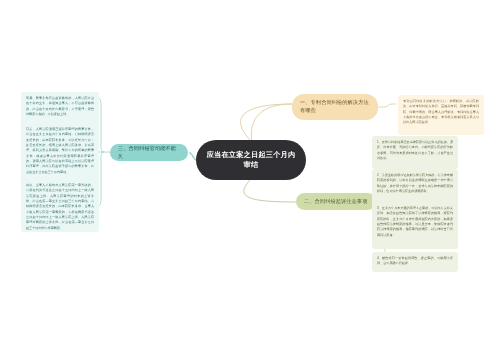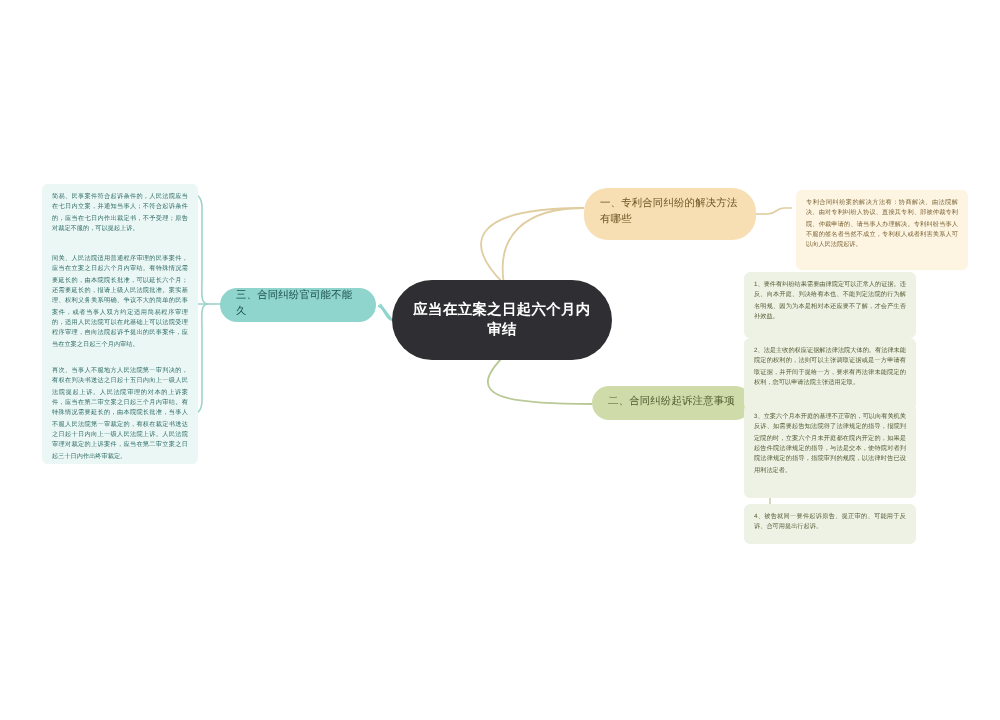--- a/index.html
+++ b/index.html
@@ -108,21 +108,21 @@
 
     <path d="M 378 107 L 384 107" fill="none" stroke="#e0cda0" stroke-width="0.8"></path>
     <path d="M 384 107 C 388 107 388 104 392 104 L 396 104" fill="none" stroke="#e0cda0" stroke-width="0.8"></path>
 
     <path d="M 376 202 L 381 202" fill="none" stroke="#c8cfae" stroke-width="0.8"></path>
     <path d="M 381 202 C 385 202 385 194 385 186 L 385 150 C 385 144 383 142 380 142" fill="none" stroke="#c8cfae" stroke-width="0.8"></path>
     <path d="M 381 202 C 385 202 385 210 385 218 L 385 256 C 385 261 383 263 380 263" fill="none" stroke="#c8cfae" stroke-width="0.8"></path>
     <path d="M 381 202 L 378 202" fill="none" stroke="#c8cfae" stroke-width="0.8"></path>
   </svg>
 
-  <div class="root-node">应当在立案之日起六个月内审结</div>
+  <div class="root-node">应当在立案之日起三个月内审结</div>
 
   <div class="branch branch-1">一、专利合同纠纷的解决方法有哪些</div>
 
   <div class="branch branch-2">二、合同纠纷起诉注意事项</div>
 
   <div class="branch branch-3">三、合同纠纷官司能不能久</div>
 
   <div class="card card-teal l1">简易、民事案件符合起诉条件的，人民法院应当在七日内立案，并通知当事人；不符合起诉条件的，应当在七日内作出裁定书，不予受理；原告对裁定不服的，可以提起上诉。</div>
 
   <div class="card card-teal l2">同关、人民法院适用普通程序审理的民事案件，应当在立案之日起六个月内审结。有特殊情况需要延长的，由本院院长批准，可以延长六个月；还需要延长的，报请上级人民法院批准。案实基理、权利义务关系明确、争议不大的简单的民事案件，或者当事人双方约定适用简易程序审理的，适用人民法院可以在此基础上可以法院受理程序审理，自向法院起诉予提出的民事案件，应当在立案之日起三个月内审结。</div>

